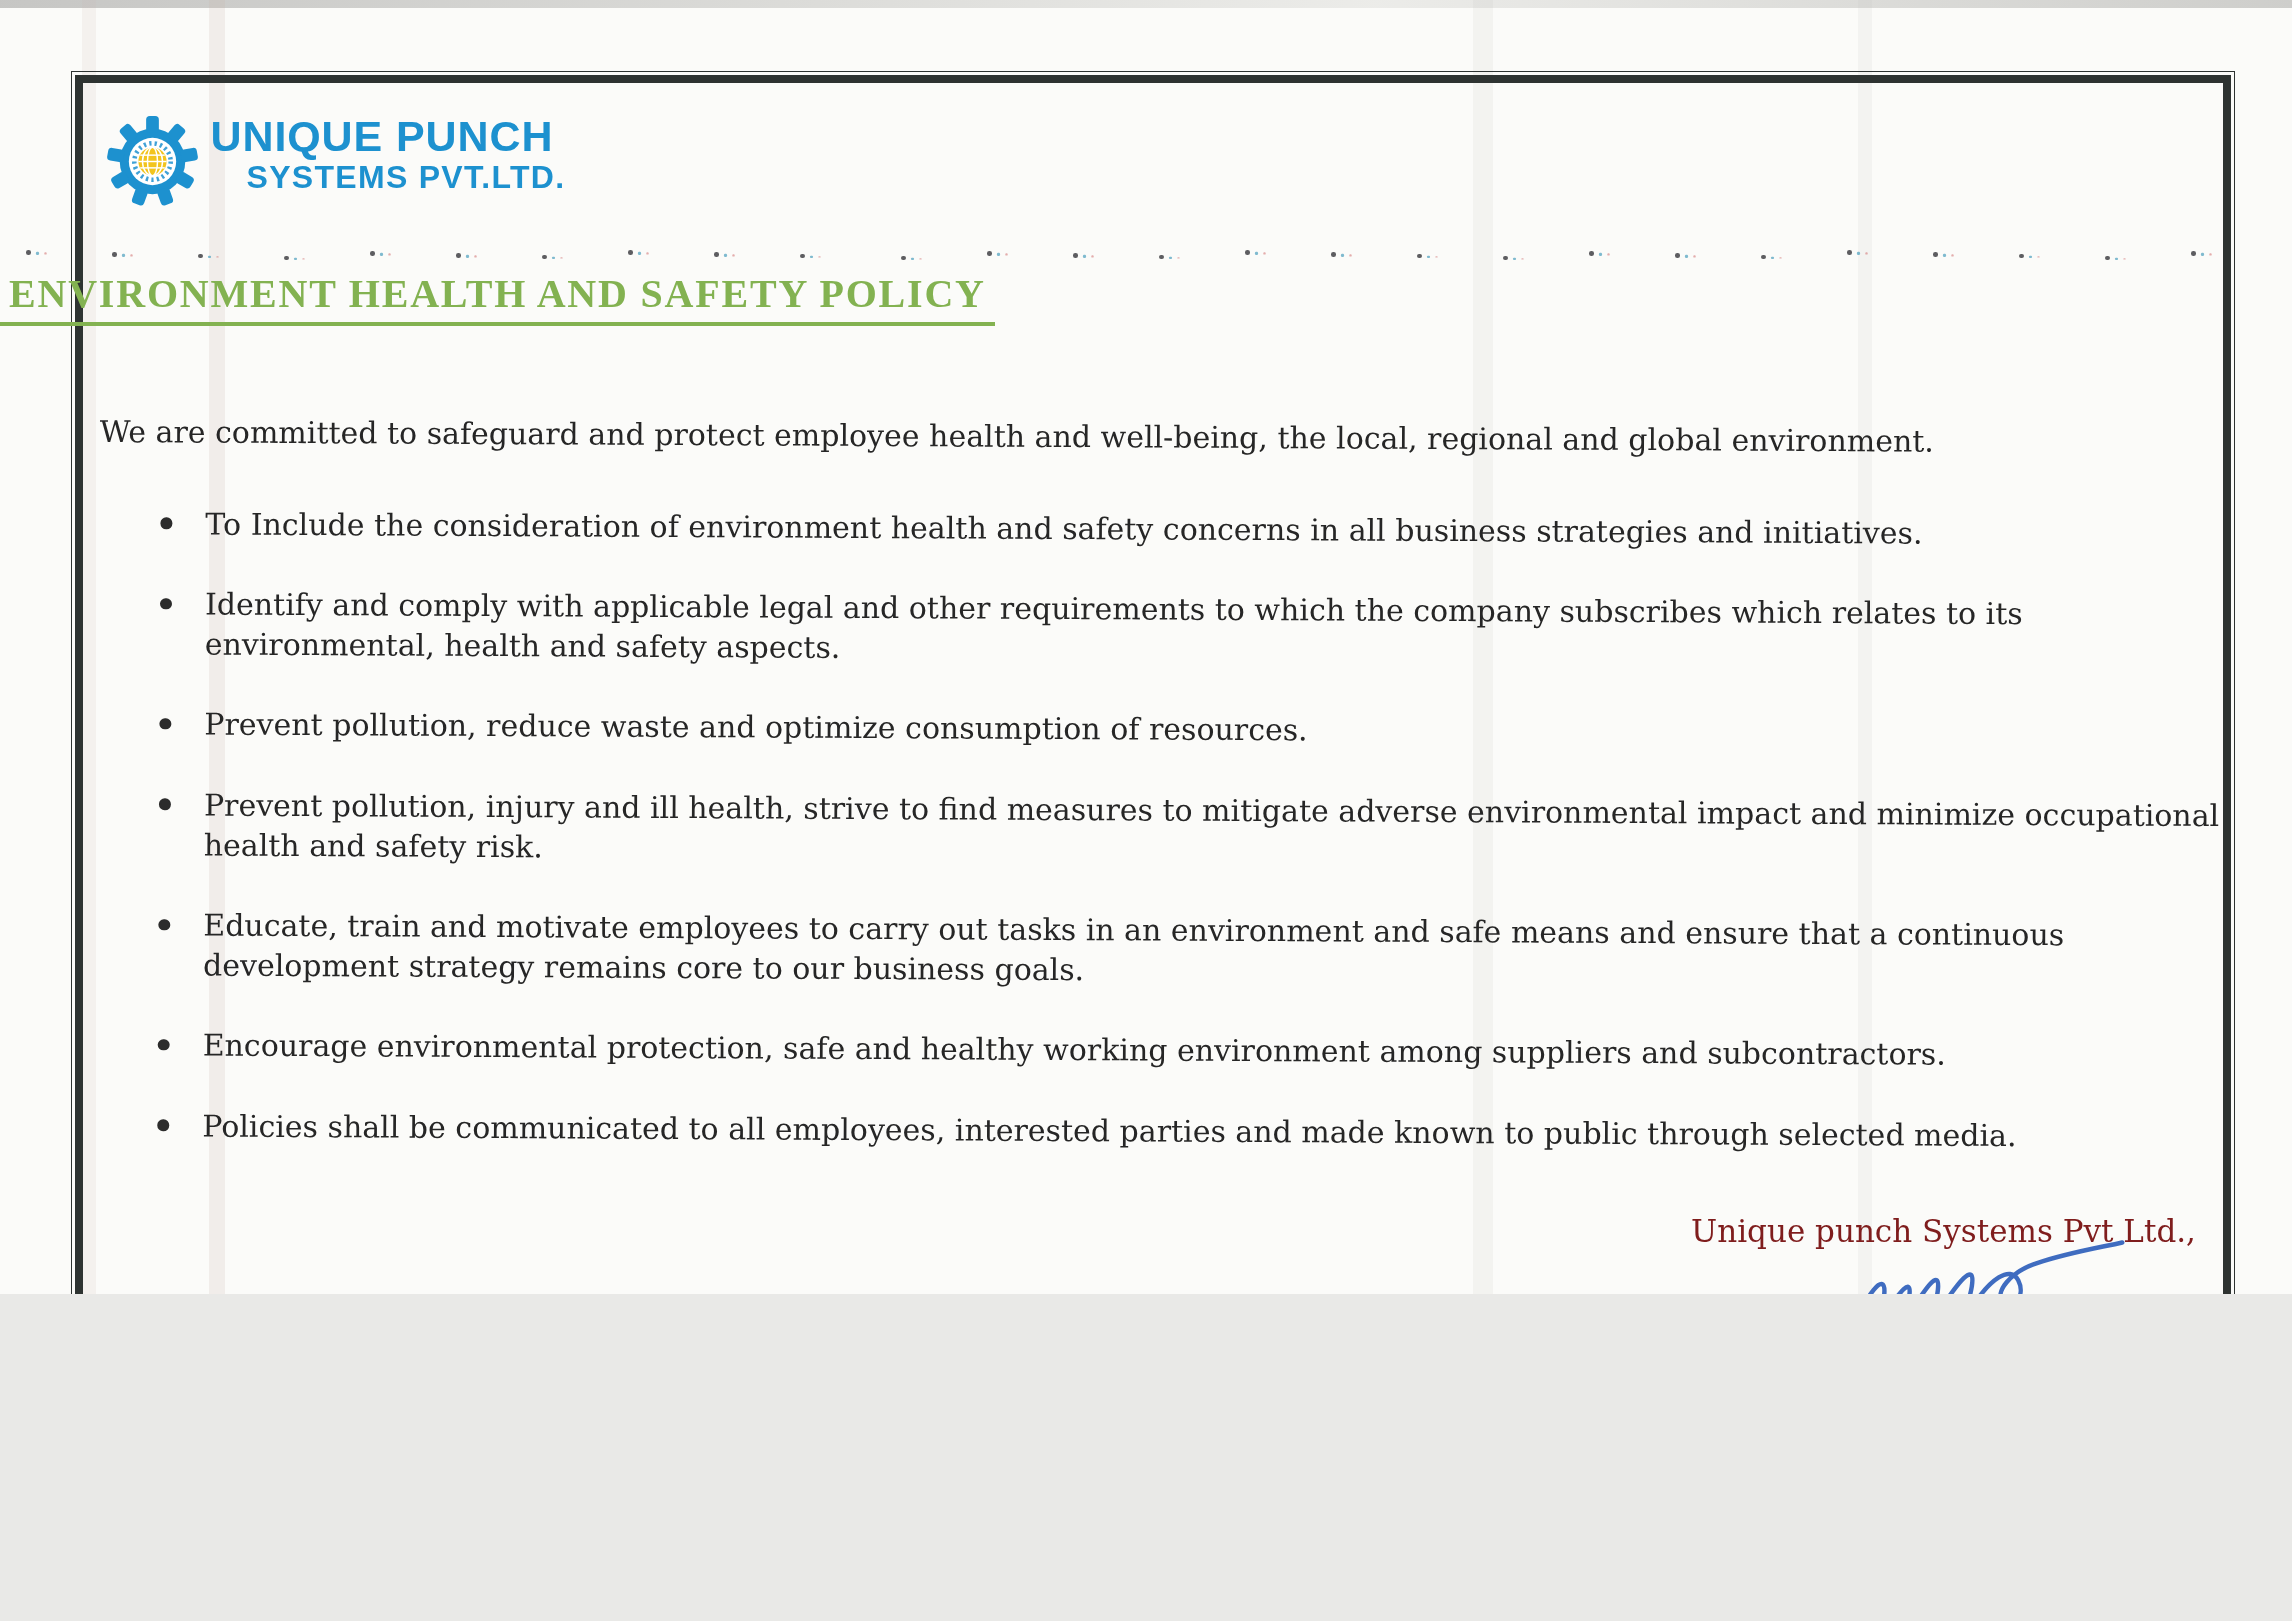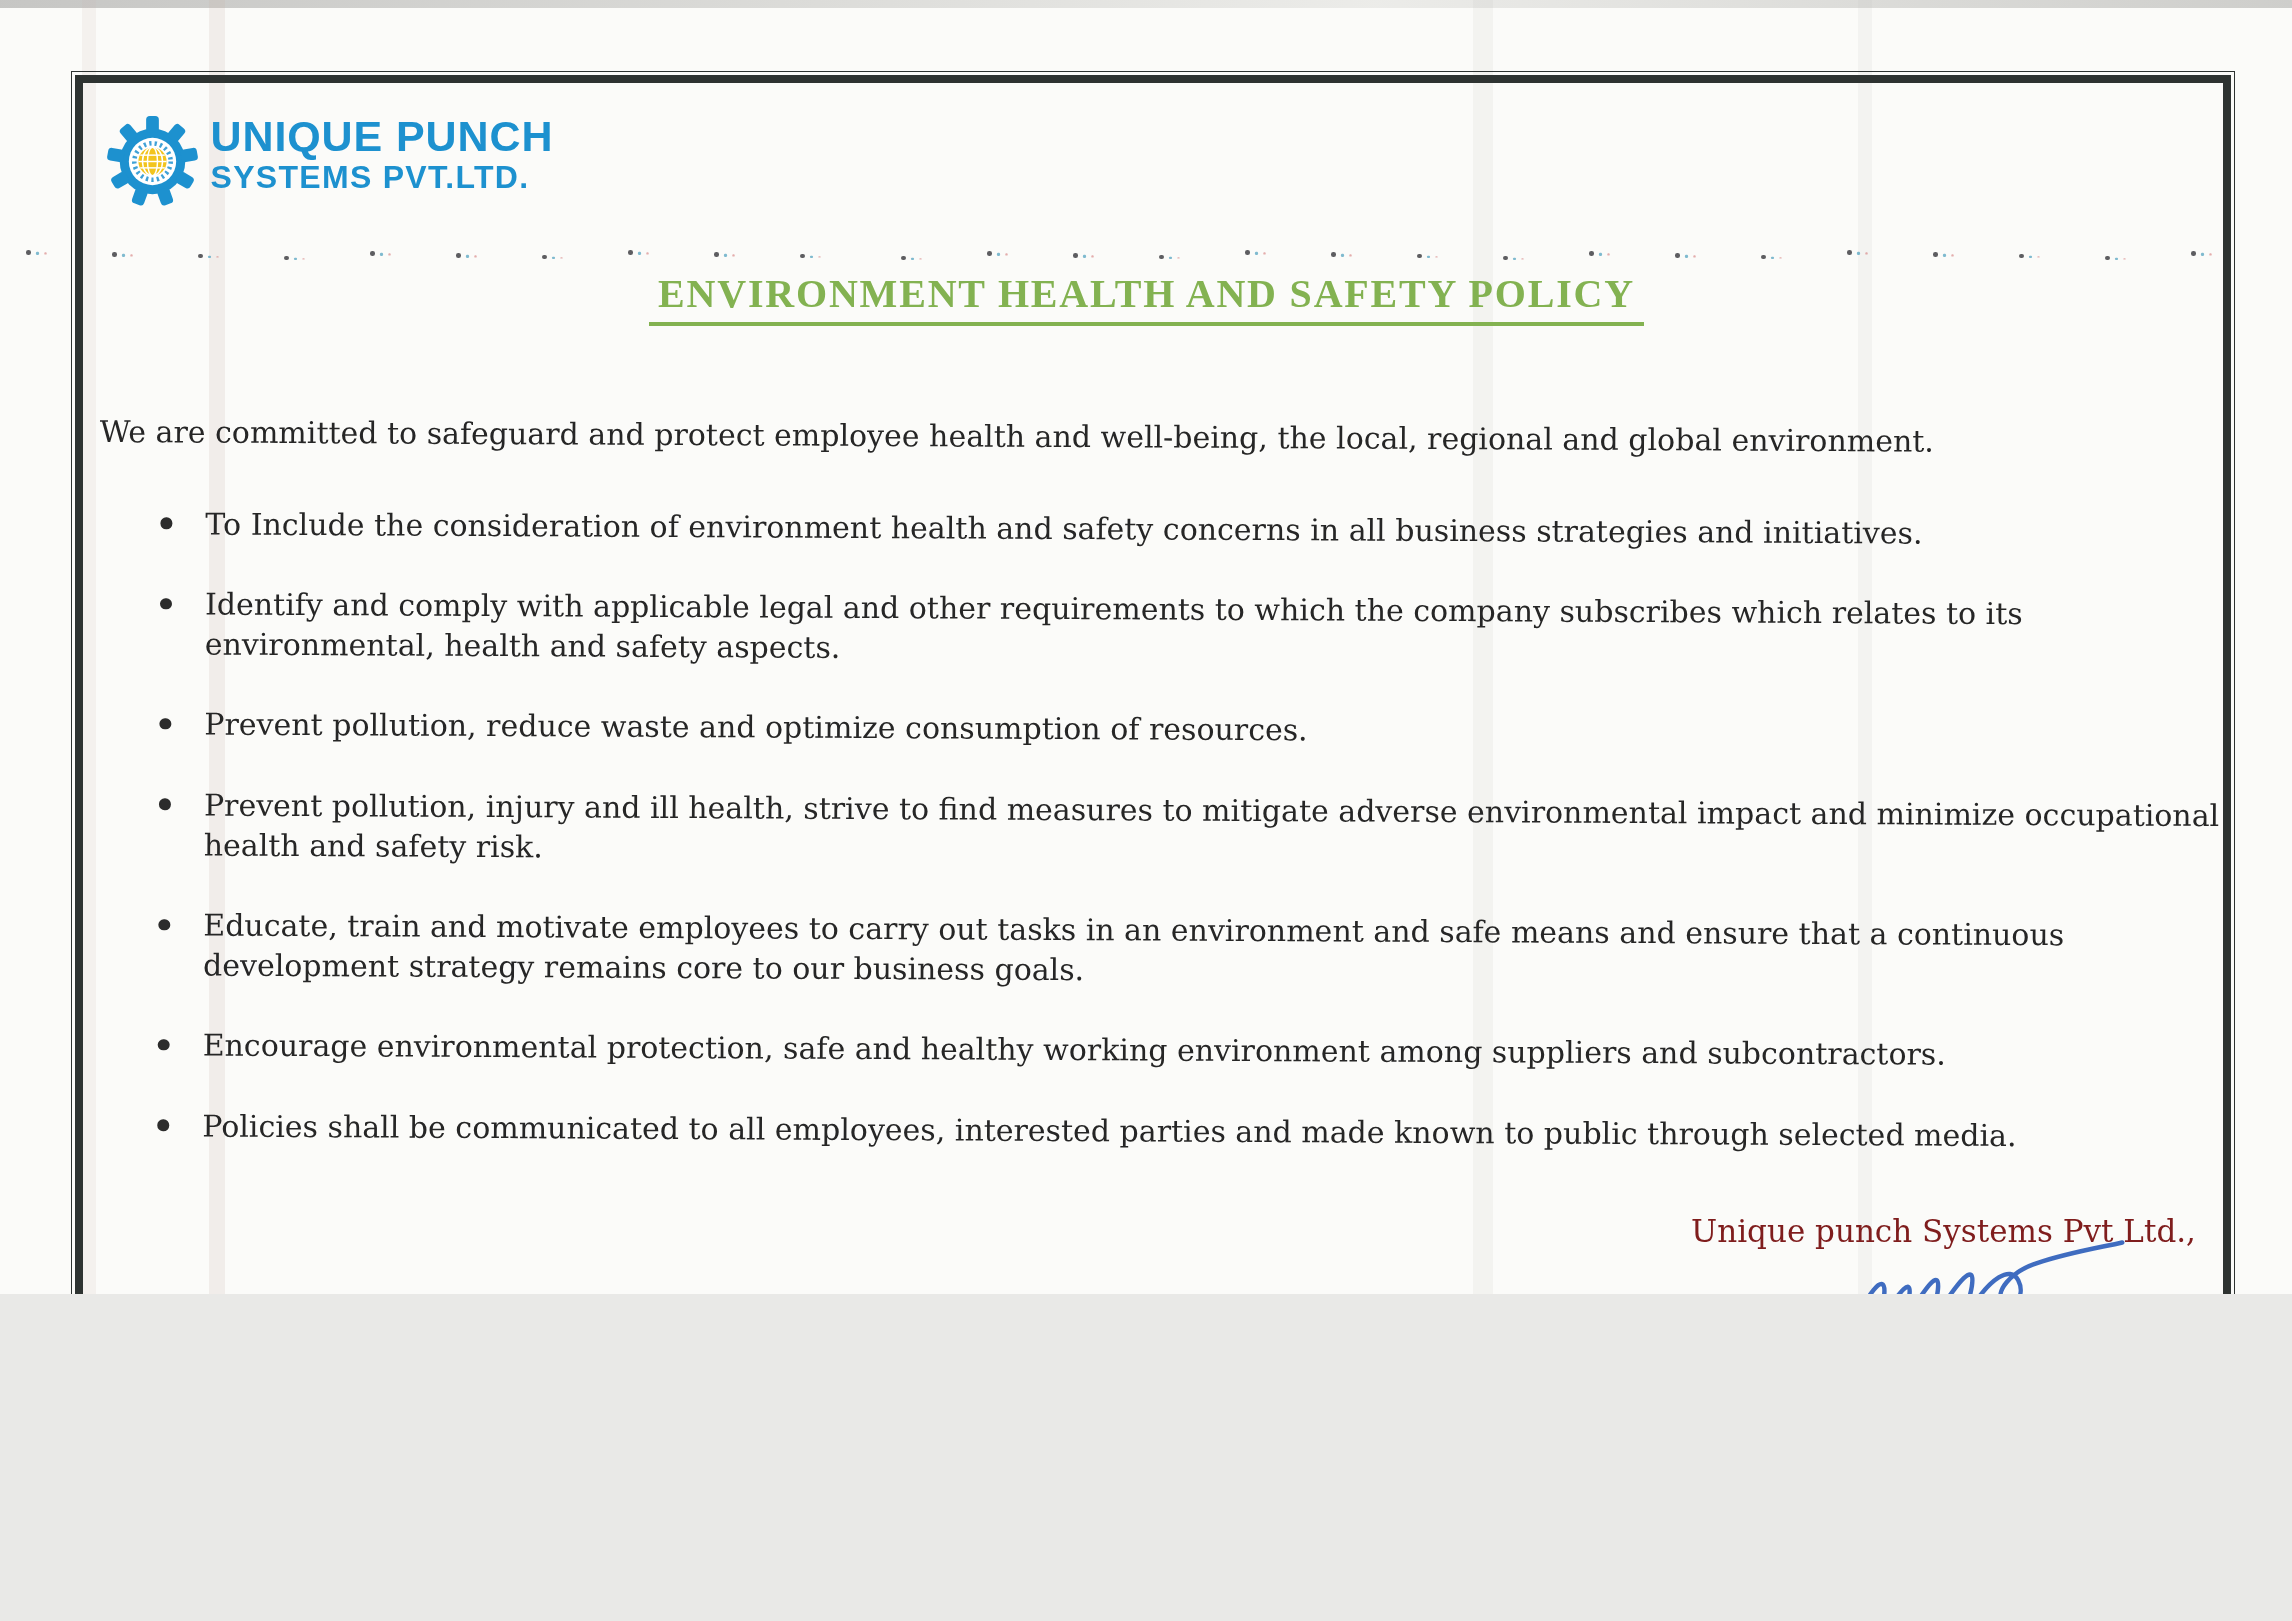--- a/index.html
+++ b/index.html
@@ -42,24 +42,24 @@
   
   .frame{position:absolute;left:75px;top:75px;width:2140px;height:1446px;
     border:8px solid var(--frame-color);
     outline:1.8px solid var(--frame-color);outline-offset:3.6px;}
 
   
   .logo{position:absolute;left:107px;top:115px;display:flex;align-items:flex-start;gap:12.5px;}
   .logo-text{display:flex;flex-direction:column;
     font-family:"Liberation Sans",sans-serif;font-weight:bold;color:var(--logo-blue);}
   .logo-line1{font-size:43px;letter-spacing:0.9px;line-height:1.02;}
-  .logo-line2{font-size:32px;letter-spacing:1.3px;line-height:1.15;}
+  .logo-line2{font-size:32px;letter-spacing:1.3px;line-height:1.15;padding-left:36px;}
 
   
-  .title-row{position:absolute;top:270px;left:0;width:100%;text-align:center;}
+  .title-row{position:absolute;top:270px;left:0;width:100%;}
   .doc-title{display:inline-block;font-family:"Liberation Serif",serif;font-weight:bold;
     font-size:40px;letter-spacing:1.8px;color:var(--title-green);
     border-bottom:4.5px solid var(--title-green);padding:0 9px 4.5px;}
 
   
   .content{position:absolute;left:100px;top:412px;width:2146px;
     color:var(--body-color);font-size:30px;line-height:1.32;
     transform:rotate(.3deg);transform-origin:0 0;}
   .intro{margin:0 0 52px 0;}
   ul.policy{list-style:none;margin:0;padding:0 0 0 106px;}

